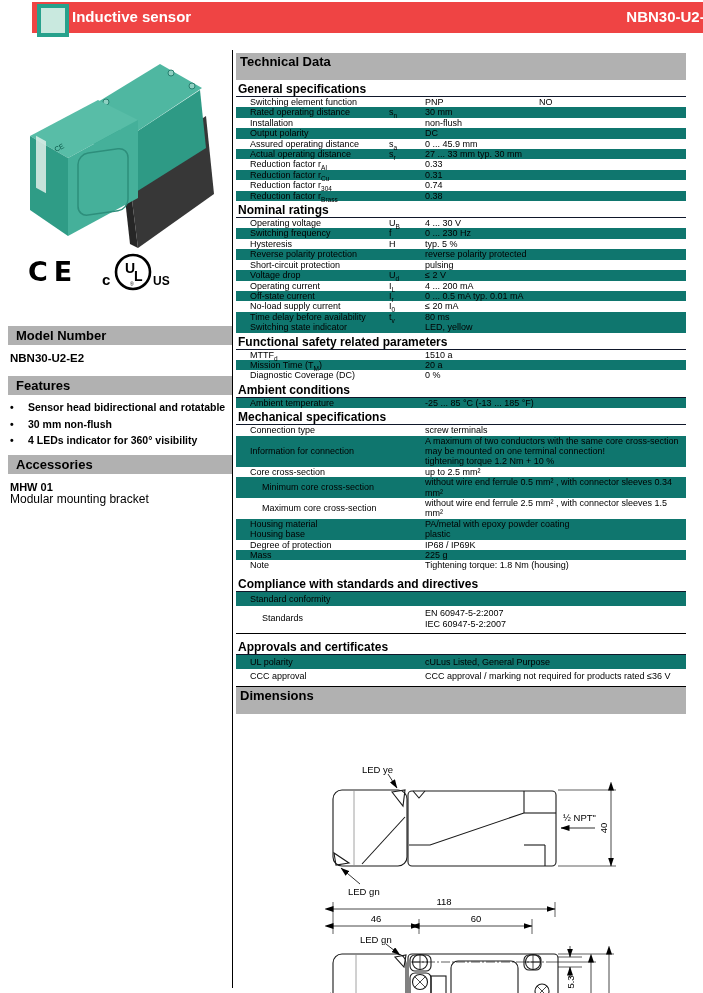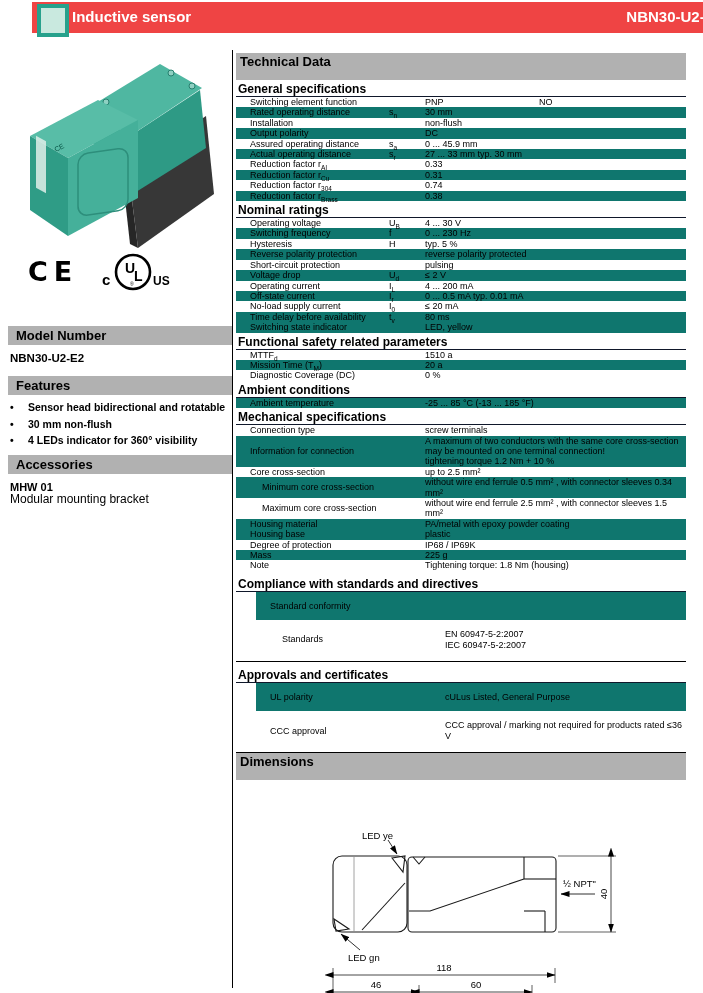--- a/index.html
+++ b/index.html
@@ -28,21 +28,21 @@
   .tgroup{margin-top:3px;}
   .tgh{font-size:12px;font-weight:bold;border-bottom:1px solid #0f172a;padding:1px 0 1px 2px;line-height:11px;}
   .trow{display:flex;font-size:9px;line-height:10.4px;align-items:center;}
   .trow.alt{background:#0f766e;}
   .tlabel{width:153px;flex:none;padding-left:14px;box-sizing:border-box;}
   .tlabel.ind2{padding-left:26px;}
   .tsym{width:36px;flex:none;}
   .tval{flex:1;position:relative;}
   .tval2{position:absolute;left:66px;top:0;padding-left:48px;}
   sub{font-size:6.5px;line-height:0;}
-  .spacious .trow{padding:9px 0;margin-left:20px;}
+  .spacious .trow{padding:2px 0;}
   .spacious.tgroup{margin-top:7px;}
   .gline{border-bottom:1px solid #000;height:1px;margin-top:1px;}
   .dimsbar{}
   .drawings{display:block;margin-top:2px;}
   svg text{font-family:"Liberation Sans","DejaVu Sans",sans-serif;}
   .dtxt{font-size:9.5px;fill:#000;}
 </style>
 </head>
 <body>
 

